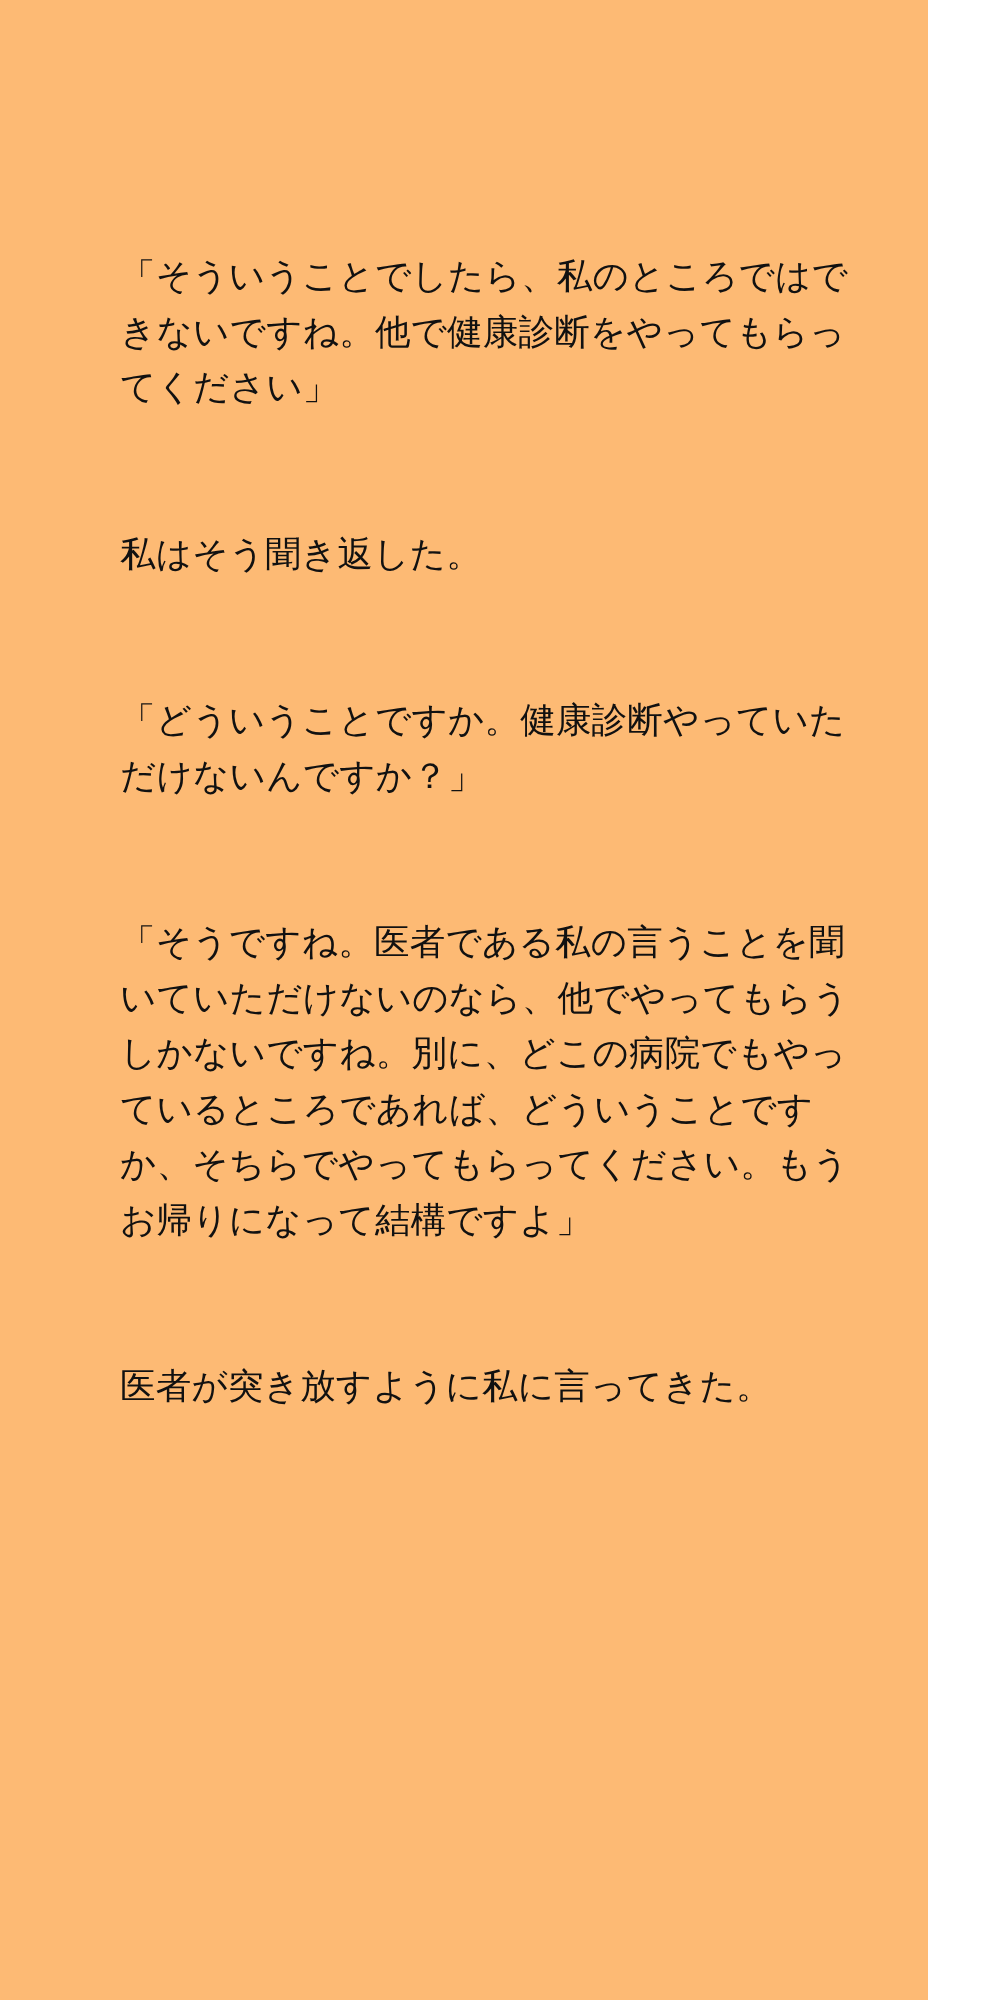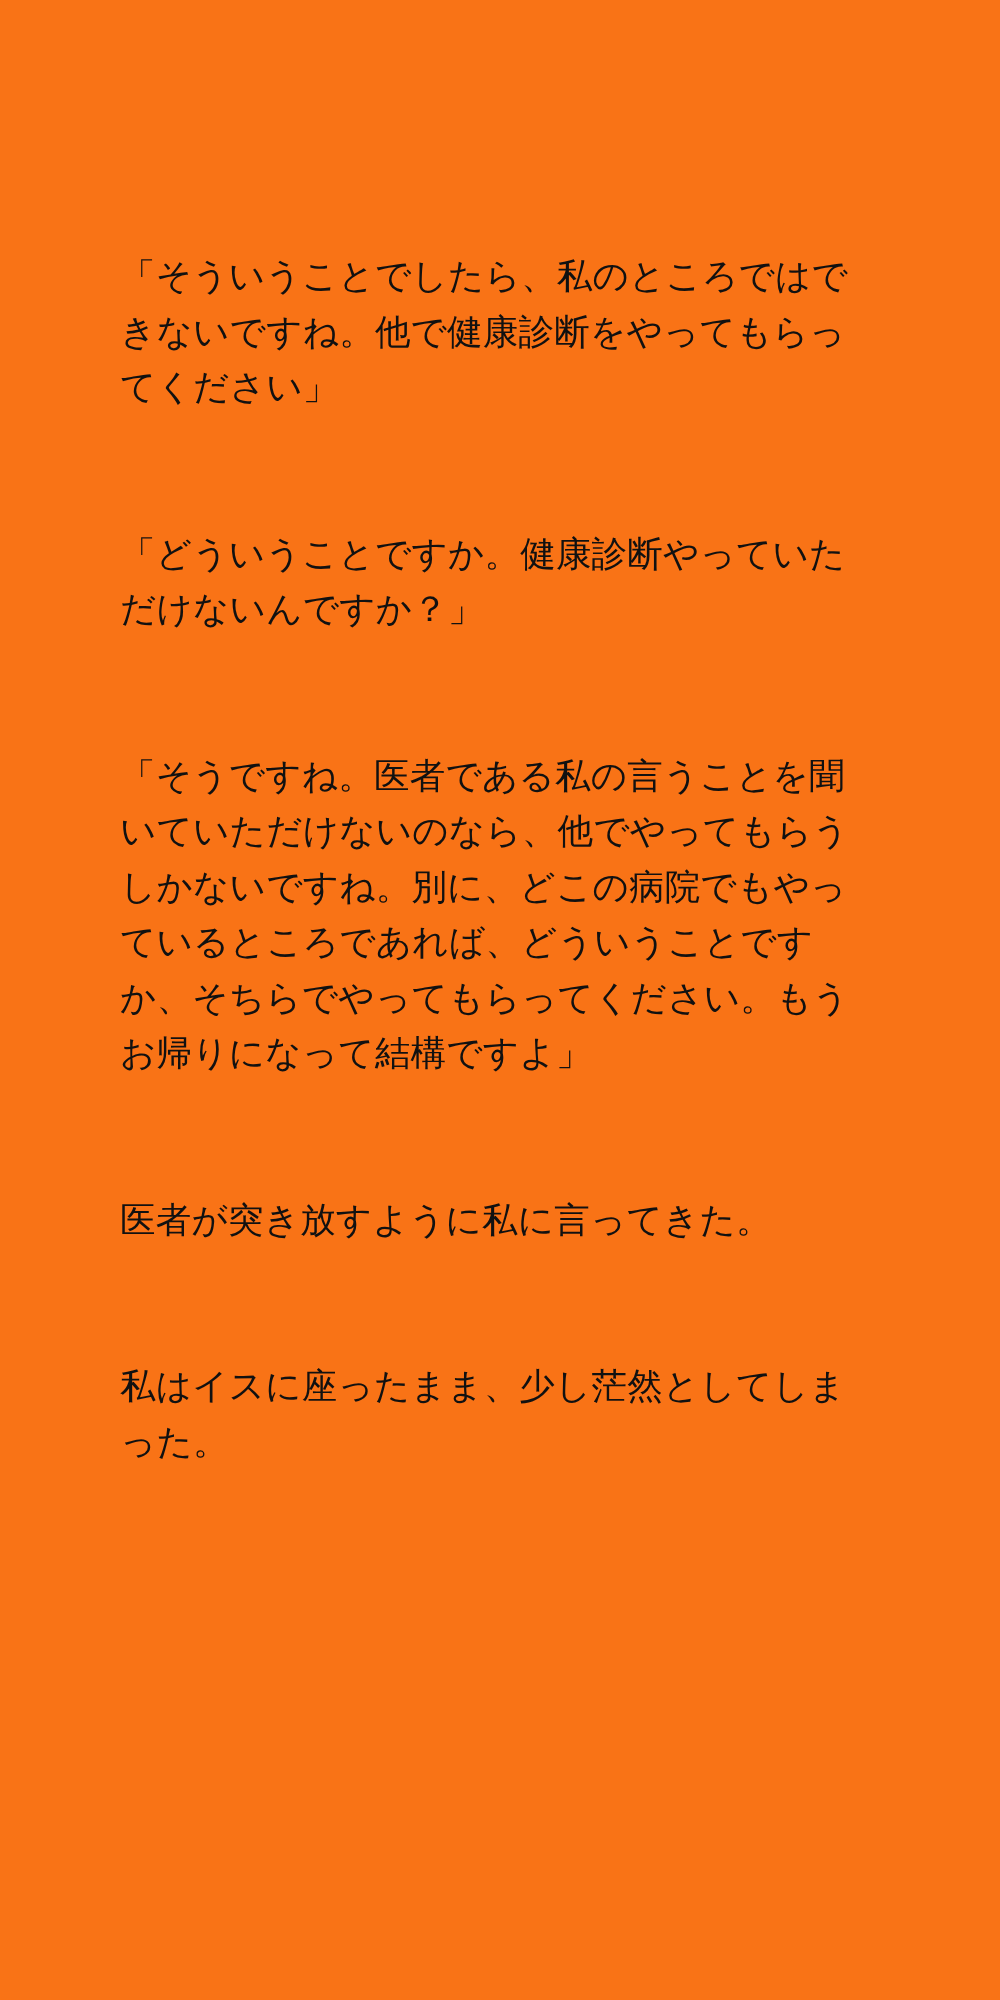--- a/index.html
+++ b/index.html
@@ -8,23 +8,23 @@
   }
   body {
     width: 1000px;
     height: 2000px;
     background: #ffffff;
     font-family: "Liberation Sans", "DejaVu Sans", sans-serif;
     overflow: hidden;
   }
   .page {
     position: relative;
-    width: 1000px;
+    width: 928px;
     height: 2000px;
-    background: #f97316;
+    background: #fdba74;
     box-sizing: border-box;
   }
   .text-body {
     position: absolute;
     left: 120px;
     top: 138px;
     width: 760px;
     color: #111111;
     font-size: 35.5px;
     line-height: 55.5px;
@@ -40,24 +40,24 @@
     text-indent: 0;
     white-space: pre-wrap;
   }
 </style>
 </head>
 <body>
 
 <div class="page">
   <div class="text-body">
     <p class="para">「そういうことでしたら、私のところではできないですね。他で健康診断をやってもらってください」</p>
+    <p class="para">私はそう聞き返した。</p>
     <p class="para">「どういうことですか。健康診断やっていただけないんですか？」</p>
     <p class="para">「そうですね。医者である私の言うことを聞いていただけないのなら、他でやってもらうしかないですね。別に、どこの病院でもやっているところであれば、どういうことですか、そちらでやってもらってください。もうお帰りになって結構ですよ」</p>
     <p class="para">医者が突き放すように私に言ってきた。</p>
-    <p class="para">私はイスに座ったまま、少し茫然としてしまった。</p>
     
     
     
     
     
     
     
   </div>
 </div>
 

